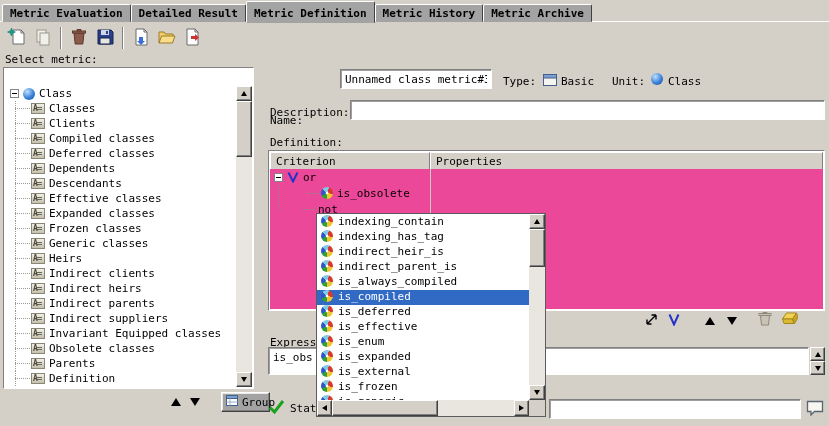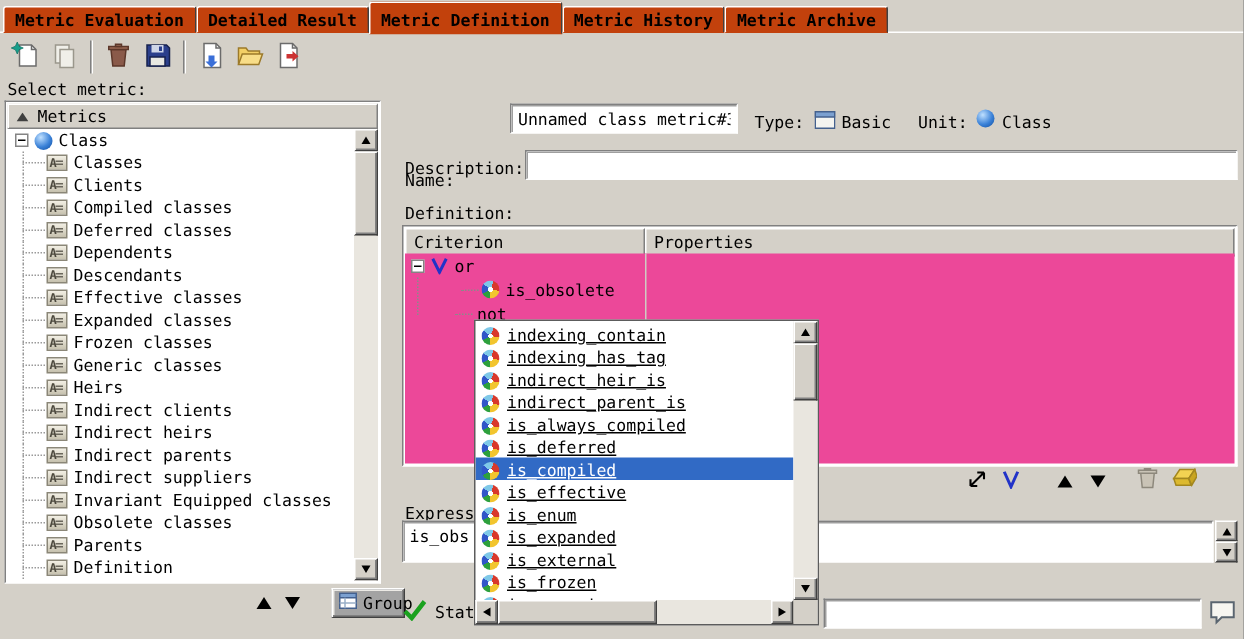--- a/index.html
+++ b/index.html
@@ -7,21 +7,21 @@
   .screen{position:relative;width:829px;height:426px;background:#d4d0c8;
     font-family:"DejaVu Sans Mono",monospace;font-size:11px;color:#000;overflow:hidden;}
   .abs{position:absolute;}
   .btn3d{background:#a3a3a3;border:1px solid;border-color:#fff #404040 #404040 #fff;
     box-shadow:inset -1px -1px 0 #808080,inset 1px 1px 0 #eceae5;margin-left:16px;}
   .fieldbox{background:#fff;border:1px solid;border-color:#808080 #fff #fff #808080;
     box-shadow:inset 1px 1px 0 rgba(64,64,64,.5);}
   input.field{font:inherit;border:none;outline:none;background:transparent;width:100%;height:100%;padding:2px 4px;}
   
   .tabbar{position:absolute;left:2px;top:0;height:22px;display:flex;align-items:flex-end;z-index:4;}
-  .tab{height:18px;padding:2px 7px 0;font-weight:bold;background:#c2410c;white-space:nowrap;
+  .tab{height:18px;padding:2px 7px 0;font-weight:bold;background:#a3a3a3;white-space:nowrap;
     border:1px solid;border-color:#fff #404040 transparent #fff;border-top-left-radius:2px;border-top-right-radius:2px;}
   .tab.sel{height:22px;padding-top:5px;margin-bottom:-1px;z-index:6;position:relative;}
   .tabline{position:absolute;left:0;top:21px;width:829px;height:1px;background:#fff;z-index:2;}
   
   .toolbar{position:absolute;left:4px;top:25px;height:26px;display:flex;align-items:center;}
   .tbtn{width:26px;height:26px;display:flex;align-items:center;justify-content:center;}
   .tsep{width:2px;height:22px;border-left:1px solid #808080;border-right:1px solid #fff;margin:0 4px;}
   
   .tri{display:block;width:0;height:0;}
   .tri.up{border-left:3px solid transparent;border-right:3px solid transparent;border-bottom:5px solid #000;}
@@ -66,21 +66,21 @@
   .grow{position:absolute;left:0;right:0;height:16px;display:flex;align-items:center;}
   .vdots{position:absolute;left:8px;top:16px;height:25px;border-left:1px dotted #8a8a8a;}
   .hstub{margin-left:9px;width:12px;height:0;border-top:1px dotted #8a8a8a;flex:none;}
   .pie{width:12px;height:12px;flex:none;border-radius:50%;
     background:radial-gradient(circle at 50% 50%,#fff 0 1.5px,rgba(255,255,255,0) 1.6px),
     conic-gradient(from 20deg,#d8392c 0 22%,#f2c52e 22% 45%,#2da03c 45% 62%,#3056c8 62% 80%,#7ec8e8 80% 100%);}
   .gridtools{position:absolute;display:flex;align-items:center;justify-content:center;width:20px;height:18px;}
   
   .popup{left:316px;top:213px;width:230px;height:204px;background:#fff;border:1px solid #5c5c5c;z-index:50;}
   .dd-list{position:absolute;left:0;top:1px;right:16px;bottom:16px;overflow:hidden;}
-  .ddrow{height:15px;display:flex;align-items:flex-end;gap:5px;padding-left:4px;white-space:nowrap;text-decoration:underline;}
+  .ddrow{height:15px;display:flex;align-items:flex-start;gap:5px;padding-left:4px;white-space:nowrap;}
   .ddrow.sel{background:#316ac5;color:#fff;}
   .popup .vsb{position:absolute;right:0;top:0;bottom:16px;width:16px;}
   .popup .hsb{position:absolute;left:0;right:16px;bottom:0;height:16px;}
   .popup .corner{position:absolute;right:0;bottom:0;width:16px;height:16px;background:#d4d0c8;}
   .vicon-svg{display:block;}
 </style>
 </head>
 <body>
 
 <div class="screen">
@@ -158,26 +158,20 @@
             <path d="M4 2h8l3 3v13H4z" fill="#fff" stroke="#6b6b6b"></path>
             <path d="M12 2v3h3" fill="none" stroke="#6b6b6b"></path>
             <path d="M8 9h4V7l4 3.5-4 3.5v-2H8z" fill="#c33"></path>
           </svg></span>
     </div>
   </div>
 
   <div class="lbl" style="left:5px;top:53px;">Select metric:</div>
 
   <div class="abs tree">
-    <div class="tree-header">
-      <span><svg width="8" height="6" viewBox="0 0 8 6">
-            <path d="M4 0L8 6H0z" fill="#404040"></path>
-          </svg></span>
-      <span>Metrics</span>
-    </div>
     <div class="tree-body">
       <div class="trow troot">
         <span class="expander"></span>
         <span class="sphere"></span>
         <span>Class</span>
       </div>
       <div>
 
           <div class="trow">
             <span class="tline"></span>
@@ -451,28 +445,28 @@
         <div class="ddrow">
           <span class="pie"></span>
           <span>indirect_parent_is</span>
         </div>
 
         <div class="ddrow">
           <span class="pie"></span>
           <span>is_always_compiled</span>
         </div>
 
+        <div class="ddrow sel">
+          <span class="pie"></span>
+          <span>is_compiled</span>
+        </div>
+
         <div class="ddrow">
           <span class="pie"></span>
           <span>is_deferred</span>
-        </div>
-
-        <div class="ddrow sel">
-          <span class="pie"></span>
-          <span>is_compiled</span>
         </div>
 
         <div class="ddrow">
           <span class="pie"></span>
           <span>is_effective</span>
         </div>
 
         <div class="ddrow">
           <span class="pie"></span>
           <span>is_enum</span>

